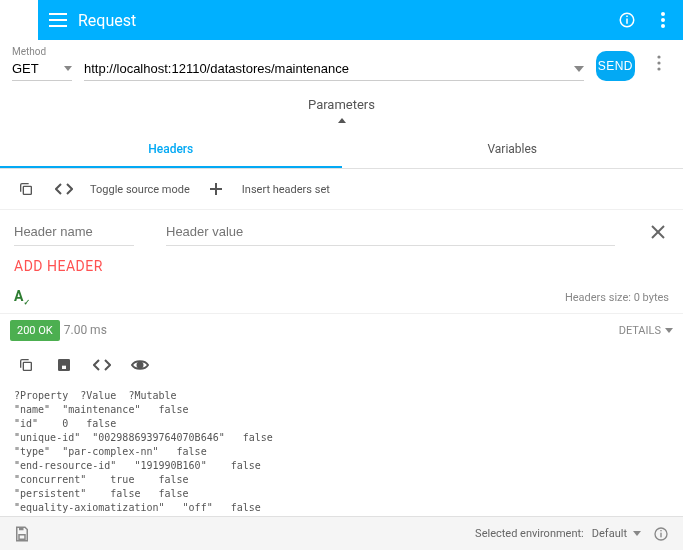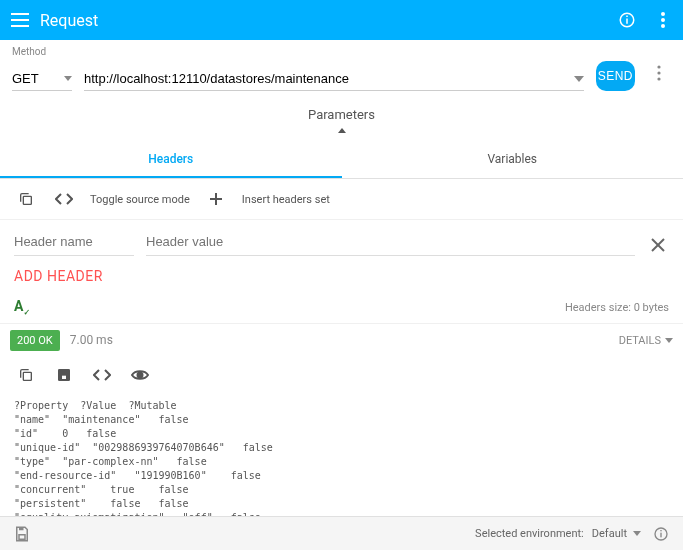--- a/index.html
+++ b/index.html
@@ -1,48 +1,48 @@
 <!DOCTYPE html>
 <html><head>
 <meta charset="utf-8">
 <style>
   * { box-sizing: border-box; margin: 0; padding: 0; }
   html, body { width: 683px; height: 550px; font-family: Roboto, Arial, sans-serif; font-size: 13px; color: #333; overflow: hidden; }
-  .app-bar { background: #00b0ff; color: #fff; height: 40px; display: flex; align-items: center; padding: 8px 8px; }
+  .app-bar { background: #00b0ff; color: #fff; height: 40px; display: flex; align-items: center; padding: 8px 8px; margin-left: 38px; }
   .app-bar .hamburger { width: 24px; height: 24px; display: flex; align-items: center; justify-content: center; cursor: pointer; }
   .app-bar .title { font-size: 16px; margin-left: 8px; flex: 1; font-weight: 400; }
   .app-bar .right-icons { display: flex; gap: 12px; }
   .icon-btn { width: 24px; height: 24px; display: flex; align-items: center; justify-content: center; cursor: pointer; }
   .request-row { display: flex; align-items: flex-end; padding: 6px 12px 8px; gap: 12px; }
   .field { display: flex; flex-direction: column; }
-  .field-label { font-size: 10px; color: #888; margin-bottom: 12px; }
+  .field-label { font-size: 10px; color: #888; margin-bottom: 2px; }
   .field-input-wrap { display: flex; align-items: center; border-bottom: 1px solid #ccc; padding: 2px 0 4px; }
   .method-field { width: 60px; }
   .url-field { flex: 1; }
   .field-input { border: none; outline: none; font-size: 13px; width: 100%; background: transparent; }
   .dropdown-arrow { width:0;height:0;border-left:4px solid transparent;border-right:4px solid transparent;border-top:5px solid #888; cursor:pointer;}
   .url-dropdown { color:#888; cursor:pointer; }
   .send-btn { background: #03a9f4; color: #fff; border: none; border-radius: 10px; padding: 8px 2px; font-size: 12px; cursor: pointer; letter-spacing: 0.5px; }
   .url-more { color:#888; cursor:pointer; margin-bottom:6px; }
   .params-toggle { padding: 8px 12px; display: flex; align-items: center; gap: 6px; font-size: 13px; color:#555; border-bottom:1px solid transparent;flex-direction:column;}
   .chev-up { width:0;height:0;border-left:4px solid transparent;border-right:4px solid transparent;border-bottom:5px solid #555;}
   .tabs { display:flex; border-bottom: 1px solid #e0e0e0; }
   .tab { flex:1; text-align:center; padding: 10px 0; font-size:12px; color:#555; cursor:pointer; }
   .tab.active { color:#03a9f4; border-bottom:2px solid #03a9f4; font-weight:500; }
   .headers-toolbar { display:flex; align-items:center; gap:14px; padding: 8px 14px; border-bottom:1px solid #f0f0f0; color:#555; font-size:11px;}
   .headers-toolbar .icon-btn { color:#555;}
-  .header-inputs { display:flex; gap:12px; padding: 8px 14px 2px; align-items:flex-end;}
+  .header-inputs { display:flex; gap:32px; padding: 8px 14px 2px; align-items:center;}
   .header-inputs input { border:none; border-bottom:1px solid #ddd; padding:6px 0; font-size:13px; outline:none; background:transparent; }
   .hn { width:120px; }
   .hv { flex:1; }
   .close-x { color:#666; cursor:pointer; padding:4px;}
   .add-header { color:#ff5252; font-size:14px; letter-spacing:0.5px; padding: 10px 14px 8px; display:inline-block; cursor:pointer;}
   .size-row { display:flex; justify-content:space-between; align-items:center; padding: 6px 14px; font-size:11px; color:#888; border-bottom: 1px solid #f0f0f0;}
   .abc-icon { color:#2e7d32; font-weight:bold; font-size:14px; cursor:pointer; position:relative; }
-  .status-row { display:flex; align-items:center; gap:10px; padding: 6px 10px;}
+  .status-row { display:flex; align-items:center; gap:4px; padding: 6px 10px;}
   .status-badge { background:#4caf50; color:#fff; font-size:11px; padding:4px 7px; border-radius:2px;}
   .timing { font-size:12px; color:#888;}
   .details-link { margin-left:auto; font-size:11px; color:#888; display:flex; align-items:center; gap:4px; cursor:pointer;}
   .chev-down { width:0;height:0;border-left:4px solid transparent;border-right:4px solid transparent;border-top:5px solid #888;}
   .resp-toolbar { display:flex; gap:14px; padding: 6px 14px; color:#555;}
   .resp-body { font-family: Menlo, Consolas, monospace; font-size:10px; line-height:1.4; color:#555; padding: 6px 14px; white-space:pre; overflow:auto; height: 160px;}
   .bottom-bar { position:absolute; bottom:0; left:0; right:0; height:34px; background:#f5f5f5; border-top:1px solid #e0e0e0; display:flex; align-items:center; padding:0 10px; font-size:11px; color:#666;}
   .bottom-bar .sel-env-label { margin-left:auto; }
   .env-select { display:flex; align-items:center; gap:6px; margin-left:8px; color:#666; cursor:pointer; }
   svg { display:block; }

